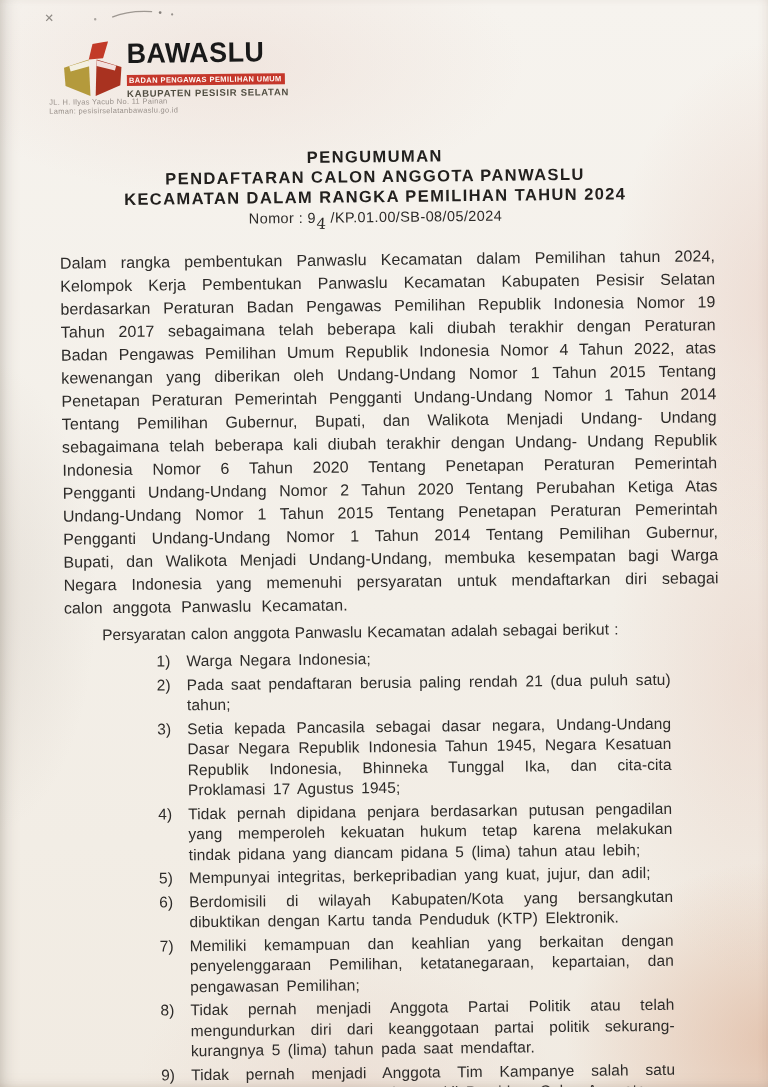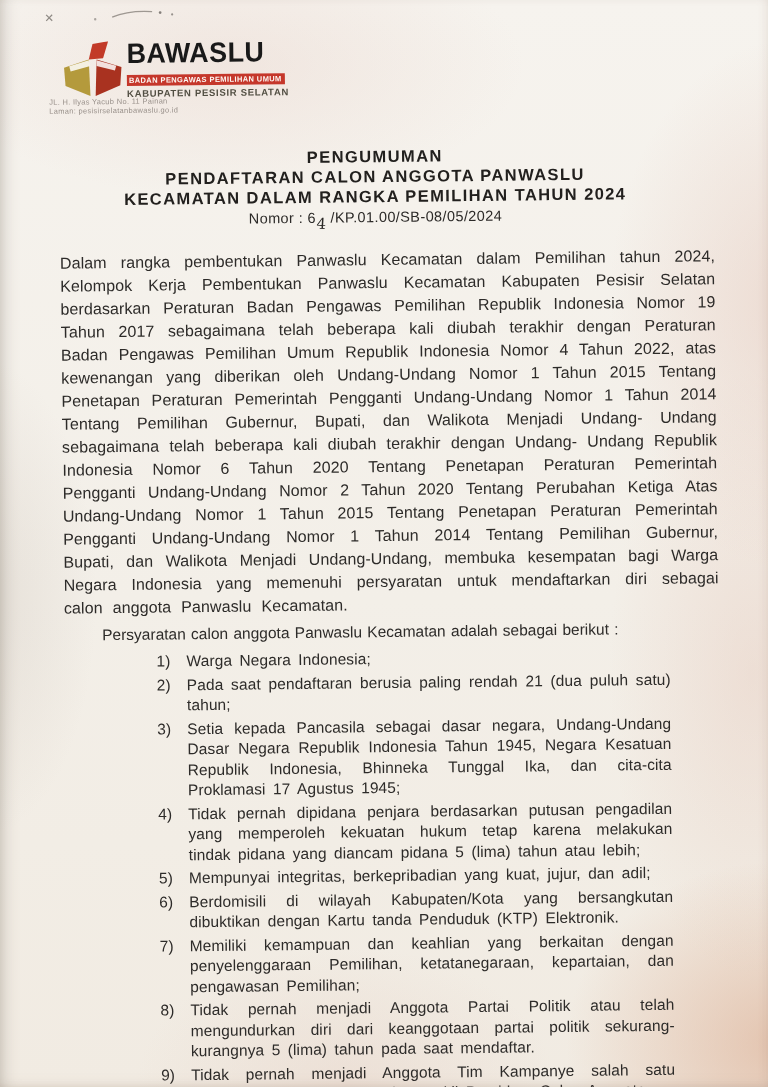--- a/index.html
+++ b/index.html
@@ -108,21 +108,21 @@
       <div class="addr-block">
         <div class="addr-line">JL. H. Ilyas Yacub No. 11 Painan</div>
         <div class="addr-line">Laman: pesisirselatanbawaslu.go.id</div>
       </div>
     </div>
 
     <div class="title-block">
       <div class="title-line">PENGUMUMAN</div>
       <div class="title-line">PENDAFTARAN CALON ANGGOTA PANWASLU</div>
       <div class="title-line">KECAMATAN DALAM RANGKA PEMILIHAN TAHUN 2024</div>
-      <div class="nomor-line"><span>Nomor : 6</span><span class="nomor-hand">4</span><span> /KP.01.00/SB-08/05/2024</span></div>
+      <div class="nomor-line"><span>Nomor : 9</span><span class="nomor-hand">4</span><span> /KP.01.00/SB-08/05/2024</span></div>
     </div>
 
     <div class="body-block">
       <div class="opening">Dalam rangka pembentukan Panwaslu Kecamatan dalam Pemilihan tahun 2024, Kelompok Kerja Pembentukan Panwaslu Kecamatan Kabupaten Pesisir Selatan berdasarkan Peraturan Badan Pengawas Pemilihan Republik Indonesia Nomor 19 Tahun 2017 sebagaimana telah beberapa kali diubah terakhir dengan Peraturan Badan Pengawas Pemilihan Umum Republik Indonesia Nomor 4 Tahun 2022, atas kewenangan yang diberikan oleh Undang-Undang Nomor 1 Tahun 2015 Tentang Penetapan Peraturan Pemerintah Pengganti Undang-Undang Nomor 1 Tahun 2014 Tentang Pemilihan Gubernur, Bupati, dan Walikota Menjadi Undang- Undang sebagaimana telah beberapa kali diubah terakhir dengan Undang- Undang Republik Indonesia Nomor 6 Tahun 2020 Tentang Penetapan Peraturan Pemerintah Pengganti Undang-Undang Nomor 2 Tahun 2020 Tentang Perubahan Ketiga Atas Undang-Undang Nomor 1 Tahun 2015 Tentang Penetapan Peraturan Pemerintah Pengganti Undang-Undang Nomor 1 Tahun 2014 Tentang Pemilihan Gubernur, Bupati, dan Walikota Menjadi Undang-Undang, membuka kesempatan bagi Warga Negara Indonesia yang memenuhi persyaratan untuk mendaftarkan diri sebagai calon anggota Panwaslu Kecamatan.</div>
       <div class="req-intro">Persyaratan calon anggota Panwaslu Kecamatan adalah sebagai berikut :</div>
 
       <div class="req-list">
         <div class="req-item">
           <span class="req-num">1)</span>
           <span class="req-text">Warga Negara Indonesia;</span>

